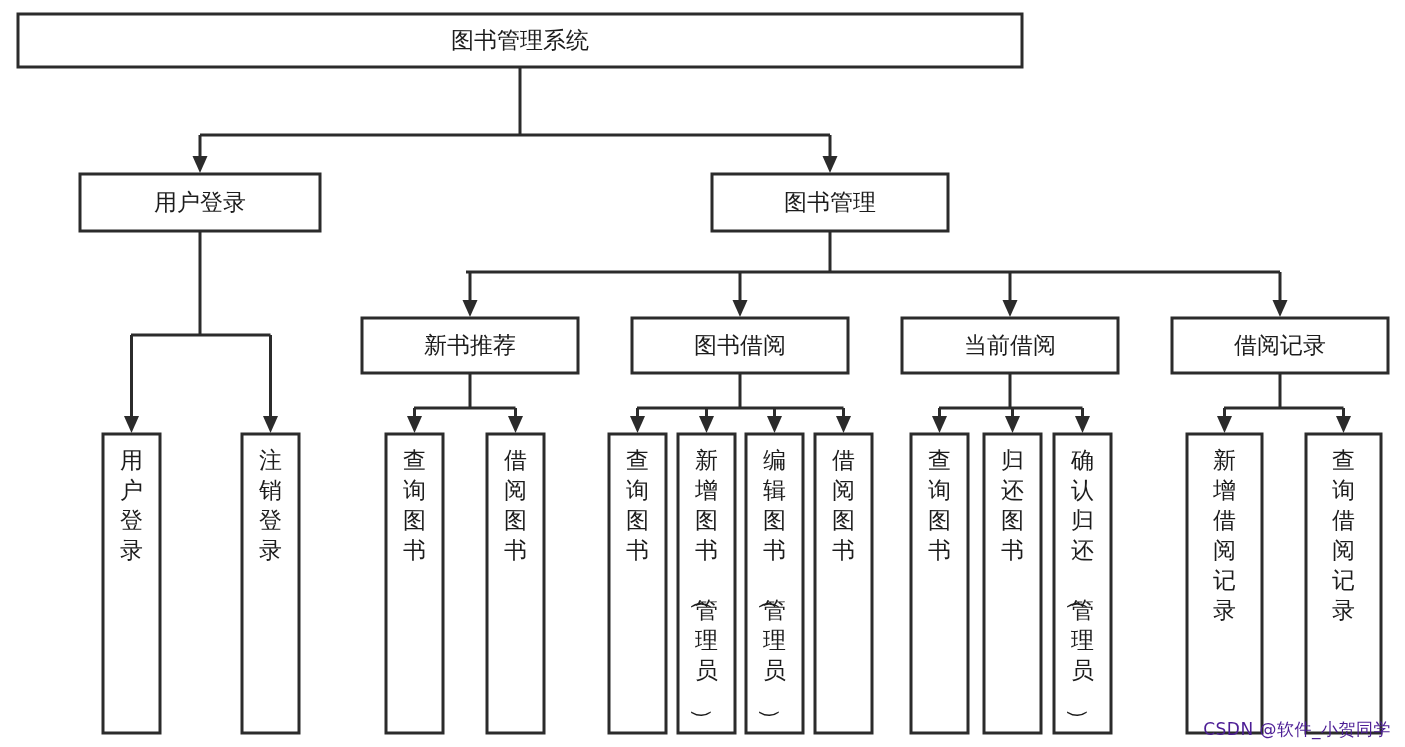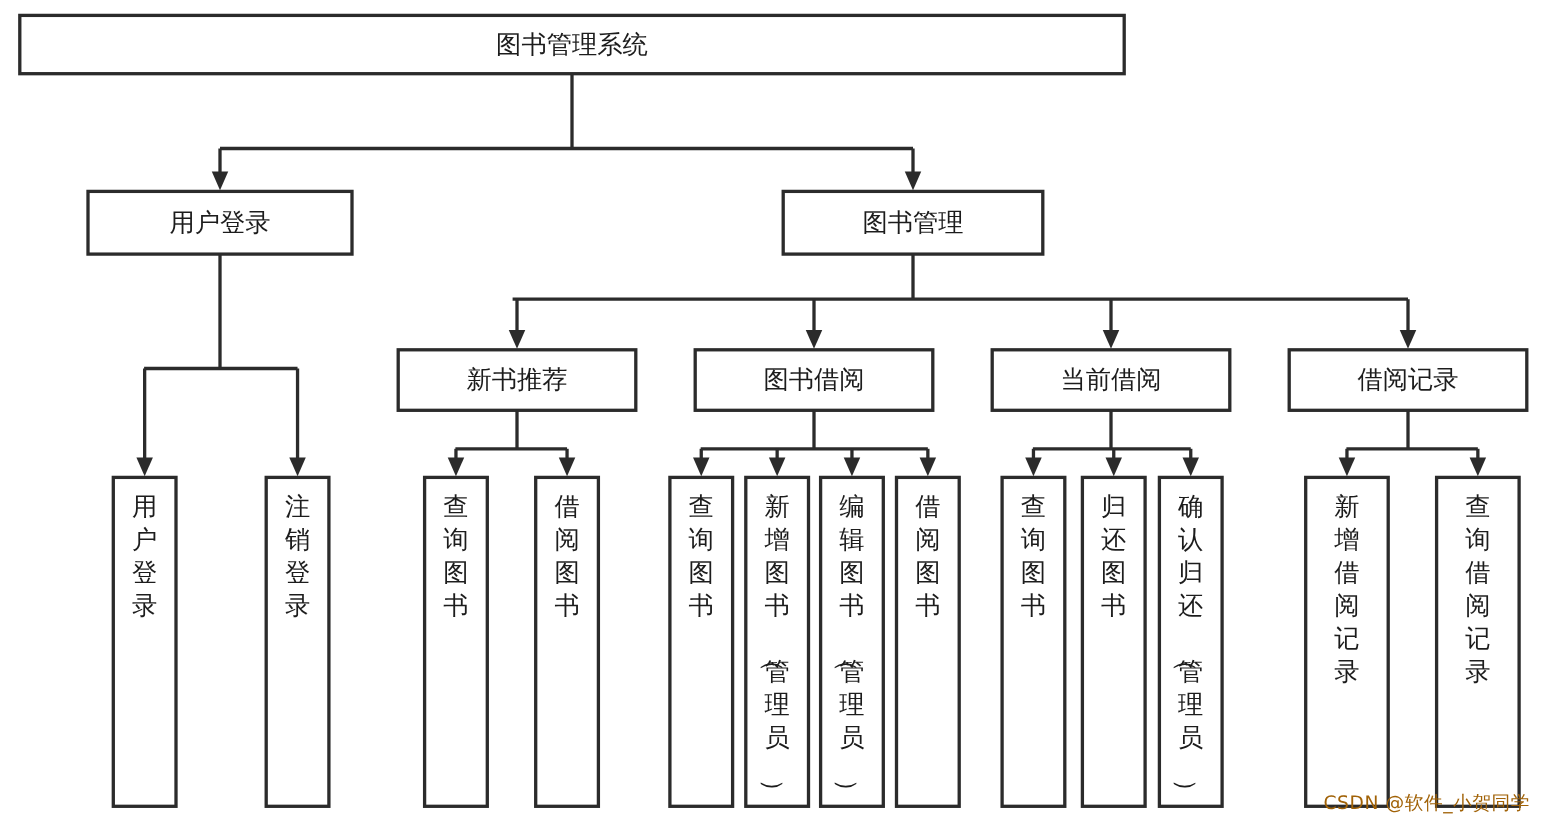--- a/index.html
+++ b/index.html
@@ -10,21 +10,21 @@
   #diagram-root{position:relative;width:1405px;height:747px;background:#fff;}
   svg#tree{position:absolute;left:0;top:0;width:1405px;height:747px;display:block;}
   .node-box{fill:#ffffff;stroke:#2b2b2b;stroke-width:3;}
   .conn{stroke:#2b2b2b;stroke-width:3;fill:none;stroke-linecap:butt;}
   .arrow-head{fill:#2b2b2b;stroke:none;}
   text{fill:#1c1c1c;}
   .h-label{font-size:23px;text-anchor:middle;dominant-baseline:middle;}
   .v-label{font-size:23px;text-anchor:middle;}
   .watermark{
     position:absolute;right:14px;bottom:6px;
-    font-size:17px;color:#a16207;white-space:nowrap;
+    font-size:17px;color:#4c1d95;white-space:nowrap;
     letter-spacing:.5px;pointer-events:none;
   }
 </style>
 </head>
 <body>
 
 <div id="diagram-root">
 
   <svg id="tree" viewBox="0 0 1405 747">
     <g id="connector-layer">

